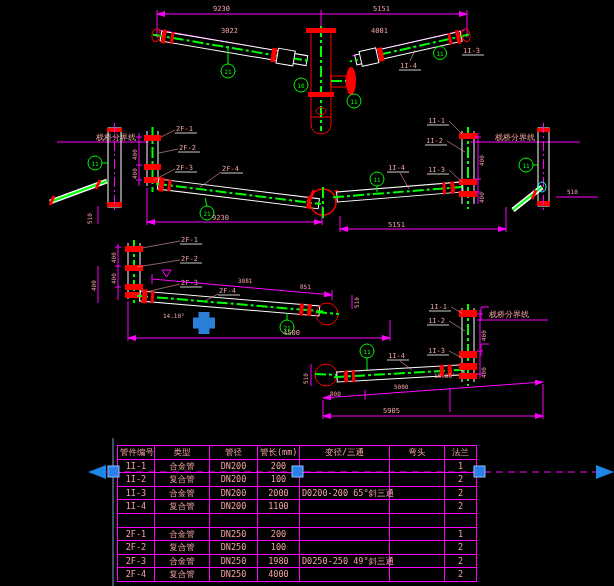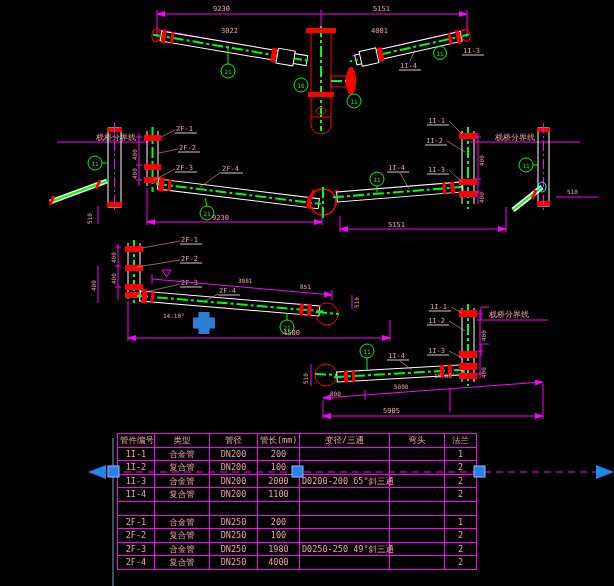--- a/index.html
+++ b/index.html
@@ -17,21 +17,21 @@
   .red{stroke:#ff0000;fill:none}
   .redf{fill:#ff0000;stroke:none}
   .ldr{stroke:#f2a2a2;stroke-width:0.6;fill:none}
   .ul{stroke:#ffffff;stroke-width:0.8}
   text{font-family:"DejaVu Sans Mono",monospace}
   .t7{fill:#f2a2a2;font-size:7px}
   .t6{fill:#f2a2a2;font-size:6px}
   .tc{fill:#00ff00;font-size:6px;text-anchor:middle}
   .tcn{fill:#f2a2a2;font-size:8px;font-family:"DejaVu Sans",sans-serif}
   
-  #tablewrap{position:absolute;left:117px;top:433px;}
+  #tablewrap{position:absolute;left:117px;top:445px;}
   #parts-table{border-collapse:collapse;table-layout:fixed;width:359px;}
   #parts-table th,#parts-table td{border:1px solid #ff00ff;color:#f2a2a2;
      font-family:"DejaVu Sans Mono",monospace;font-size:8.5px;font-weight:normal;
      height:12.6px;line-height:12.6px;padding:0 2px;text-align:center;white-space:nowrap;overflow:visible;}
   #parts-table td:nth-child(5){text-align:right}
 </style>
 </head>
 <body>
 
 <div id="canvas">

